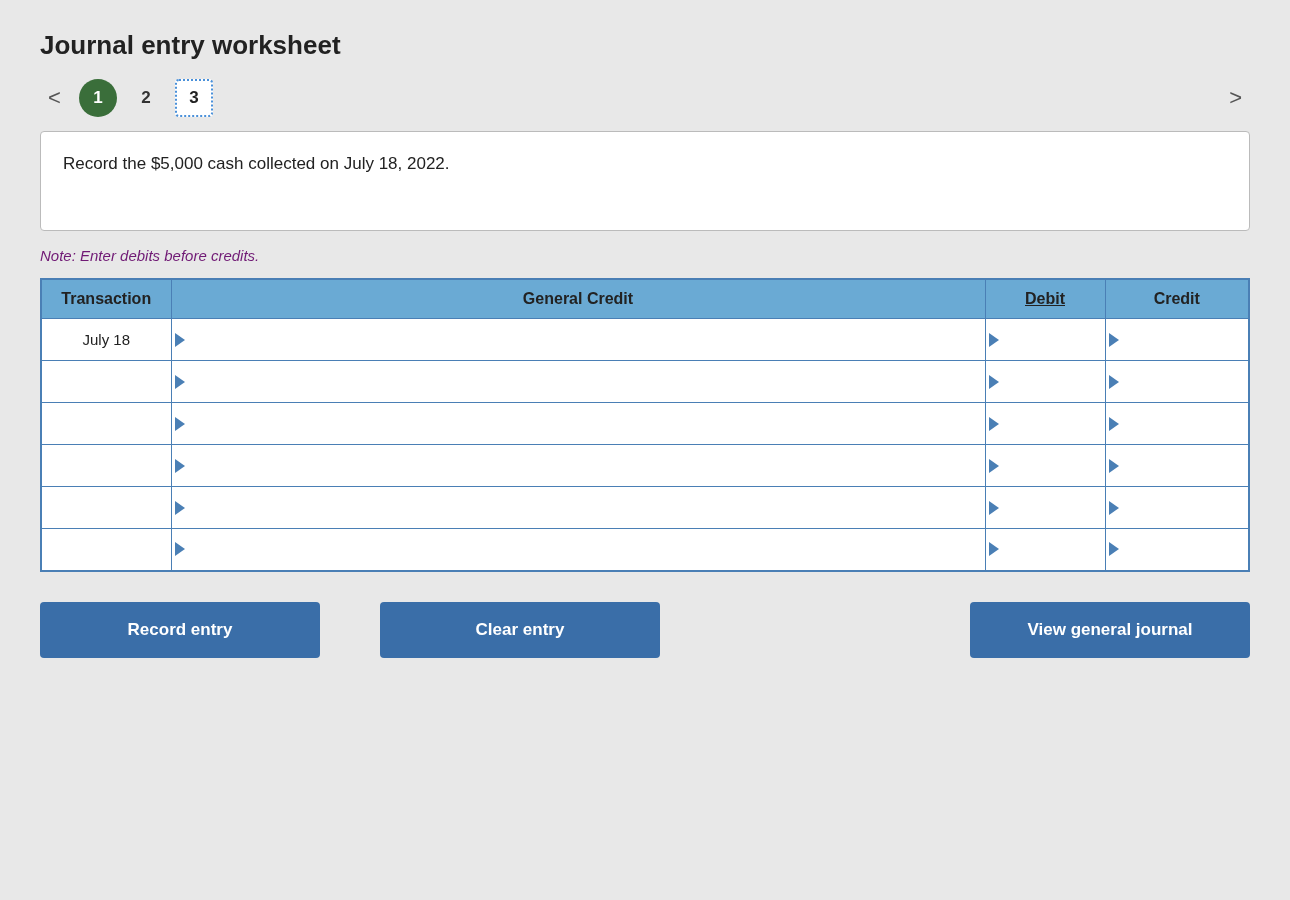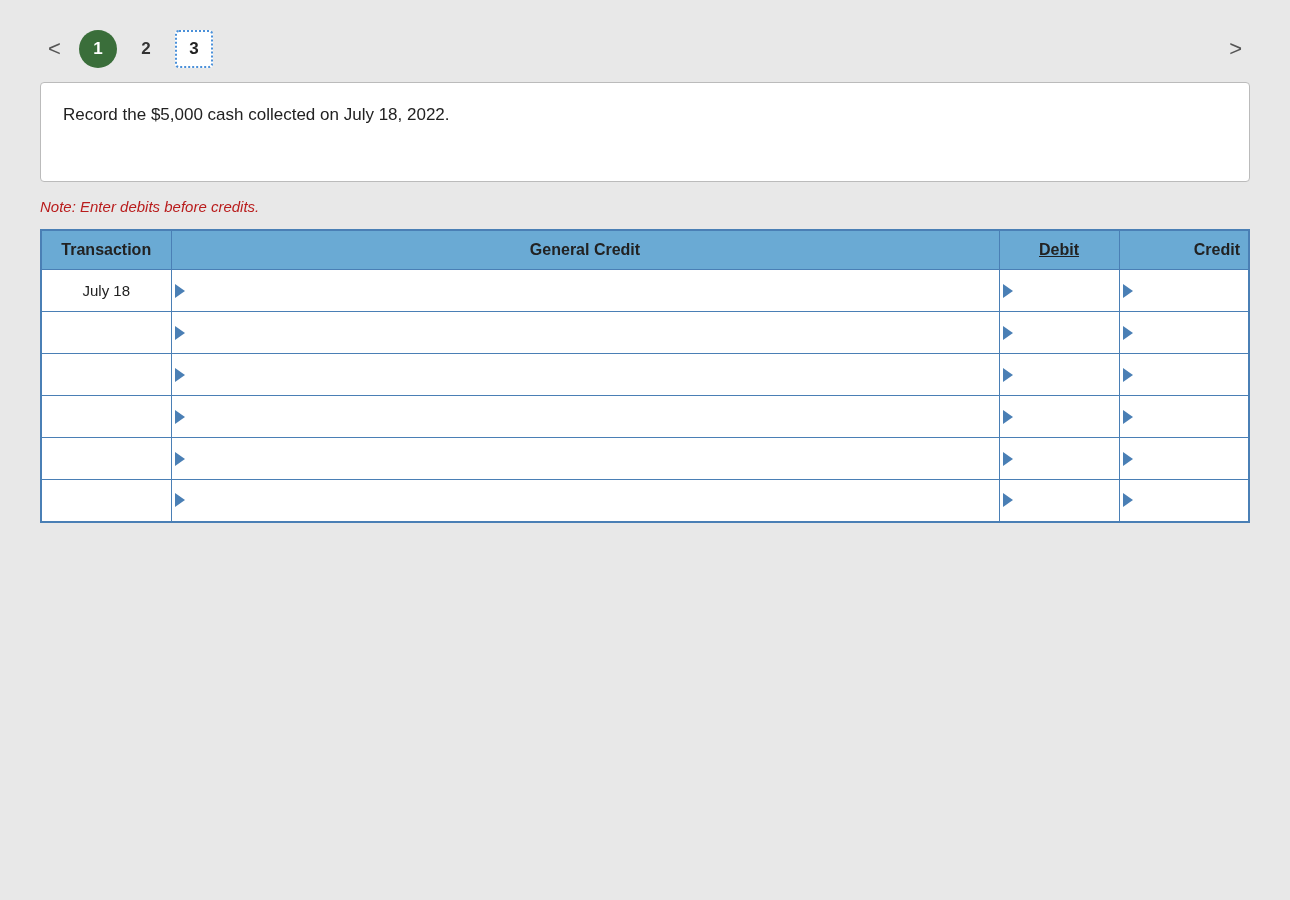--- a/index.html
+++ b/index.html
@@ -69,21 +69,21 @@
     .instruction-box {
       background: #fff;
       border: 1px solid #bbb;
       border-radius: 4px;
       padding: 22px 22px 50px 22px;
       margin-bottom: 16px;
       min-height: 100px;
       font-size: 17px;
     }
     .note-text {
-      color: #b91c1c;
+      color: #701a75;
       font-size: 15px;
       margin-bottom: 14px;
       font-style: italic;
     }
     
     .journal-table {
       width: 100%;
       border-collapse: collapse;
       border: 2px solid #4a7fb5;
       margin-bottom: 30px;
@@ -93,21 +93,21 @@
       border: 1px solid #4a7fb5;
       padding: 10px 8px;
       font-weight: bold;
       text-align: center;
       font-size: 16px;
       margin-top: 44px;
     }
     .journal-table th.transaction-col { width: 130px; }
     .journal-table th.general-journal-col { }
     .journal-table th.debit-col { width: 120px; text-decoration: underline; }
-    .journal-table th.credit-col { width: 130px; text-align: right; }
+    .journal-table th.credit-col { width: 144px; }
     .journal-table td {
       border: 1px solid #4a7fb5;
       padding: 0;
       height: 42px;
       vertical-align: middle;
       background: #fff;
     }
     .journal-table td.transaction-cell {
       text-align: center;
       font-size: 15px;
@@ -165,20 +165,21 @@
     }
     .btn-record { margin-right: 0; }
     .btn-clear { margin-left: 60px; }
     .btn-view { margin-left: auto; }
   </style>
 </head>
 <body>
 
 <div class="container">
 
+  <div class="page-title">Journal entry worksheet</div>
 
   <div class="nav-row">
     <button class="nav-arrow">&lt;</button>
     <div class="nav-step active">
       <span>1</span>
     </div>
     <div class="nav-step inactive">
       <span>2</span>
     </div>
     <div class="nav-step selected">
@@ -334,13 +335,18 @@
         <td class="input-cell">
           <div class="input-with-triangle">
             <span class="triangle-marker"></span>
             <input type="text" style="">
           </div>
         </td>
       </tr>
     </tbody>
   </table>
 
+  <div class="button-row">
+    <button class="btn btn-record">Record entry</button>
+    <button class="btn btn-clear">Clear entry</button>
+    <button class="btn btn-view">View general journal</button>
+  </div>
 </div>
 
 </body></html>

